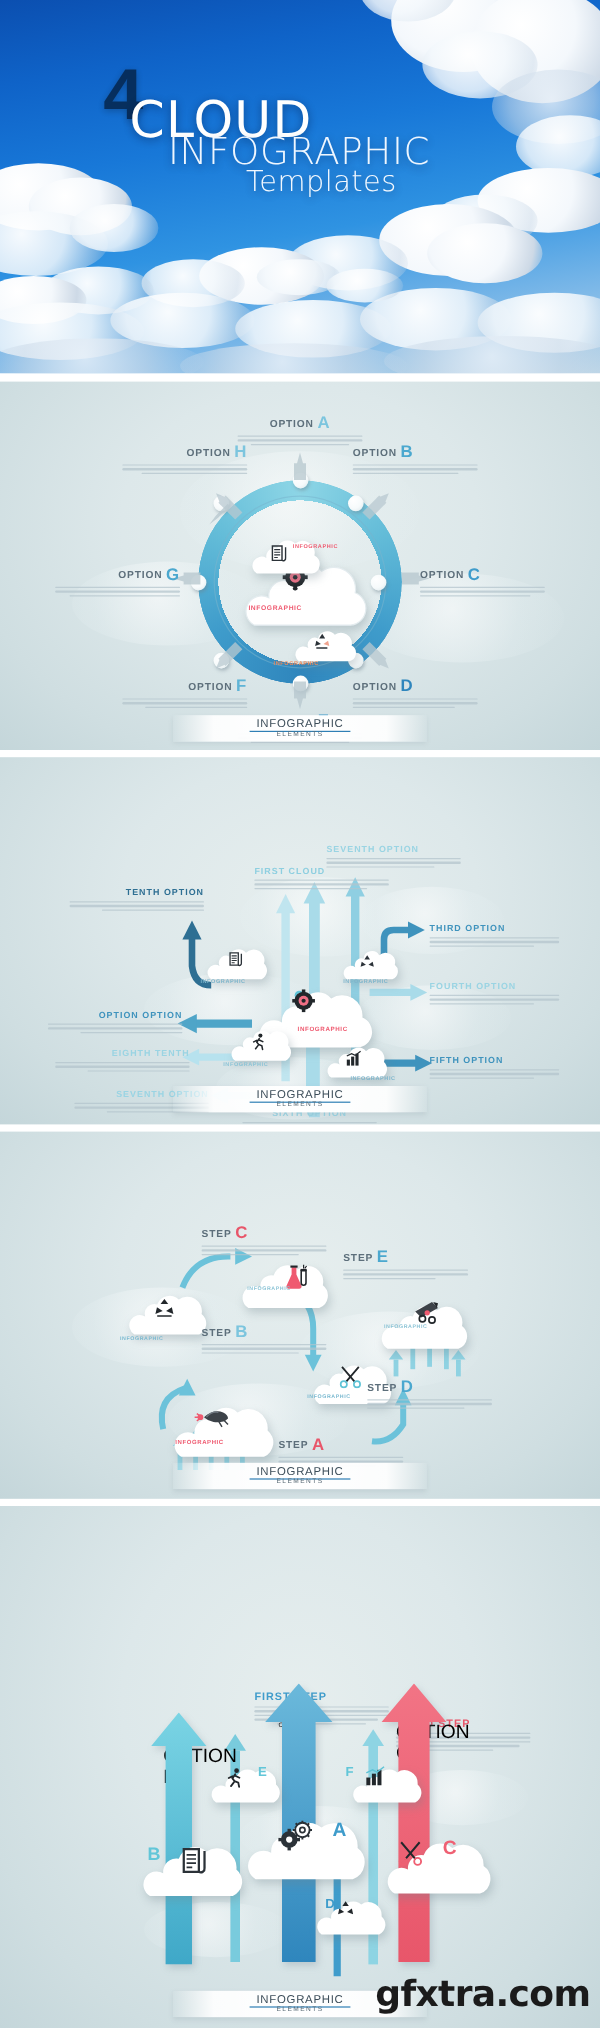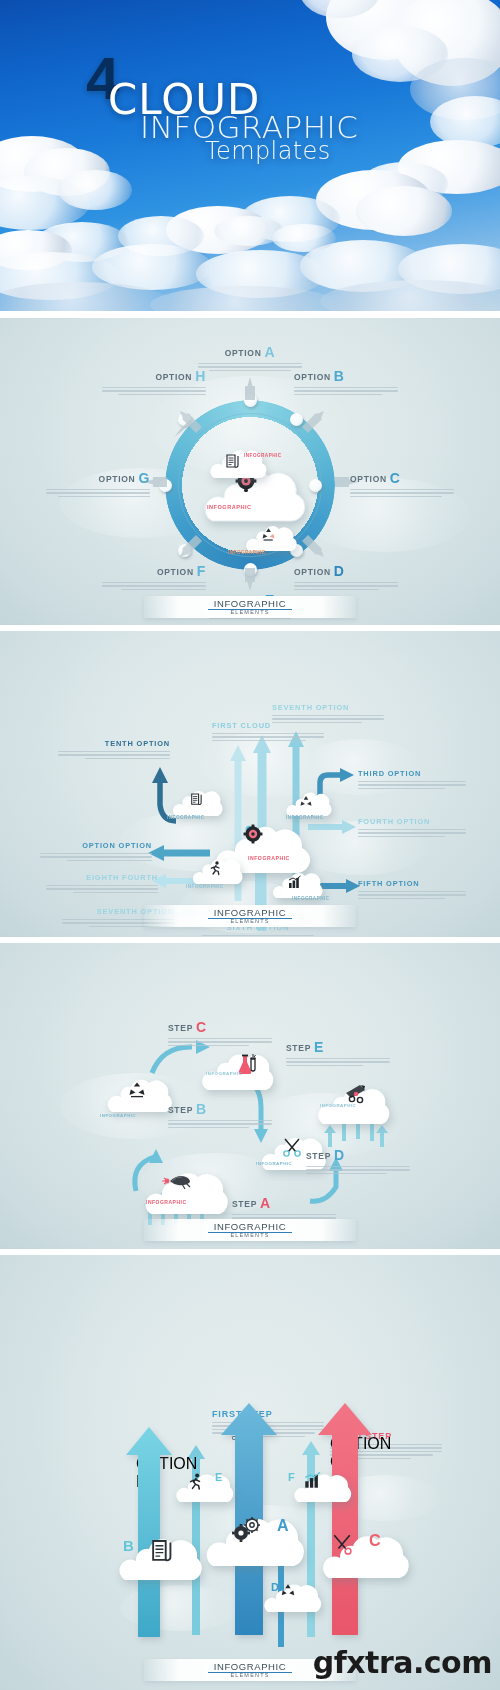--- a/index.html
+++ b/index.html
@@ -458,21 +458,21 @@
     </div>
     <div class="hd ta-r" style="left:62px;top:276px;">
       <div class="hh" style="color:#9ad4e3">SEVENTH OPTION</div>
       <div class="hb">
           <div class="tline" style="width:100%"></div>
           <div class="tline" style="width:100%"></div>
           <div class="tline" style="width:76%;margin-left:24%"></div>
         </div>
     </div>
     <div class="hd ta-r" style="left:46px;top:242px;">
-      <div class="hh" style="color:#9ad4e3">EIGHTH FOURTH</div>
+      <div class="hh" style="color:#9ad4e3">EIGHTH TENTH</div>
       <div class="hb">
           <div class="tline" style="width:100%"></div>
           <div class="tline" style="width:100%"></div>
           <div class="tline" style="width:76%;margin-left:24%"></div>
         </div>
     </div>
     <div class="hd ta-r" style="left:40px;top:210px;">
       <div class="hh" style="color:#3f93bd">OPTION OPTION</div>
       <div class="hb">
           <div class="tline" style="width:100%"></div>

